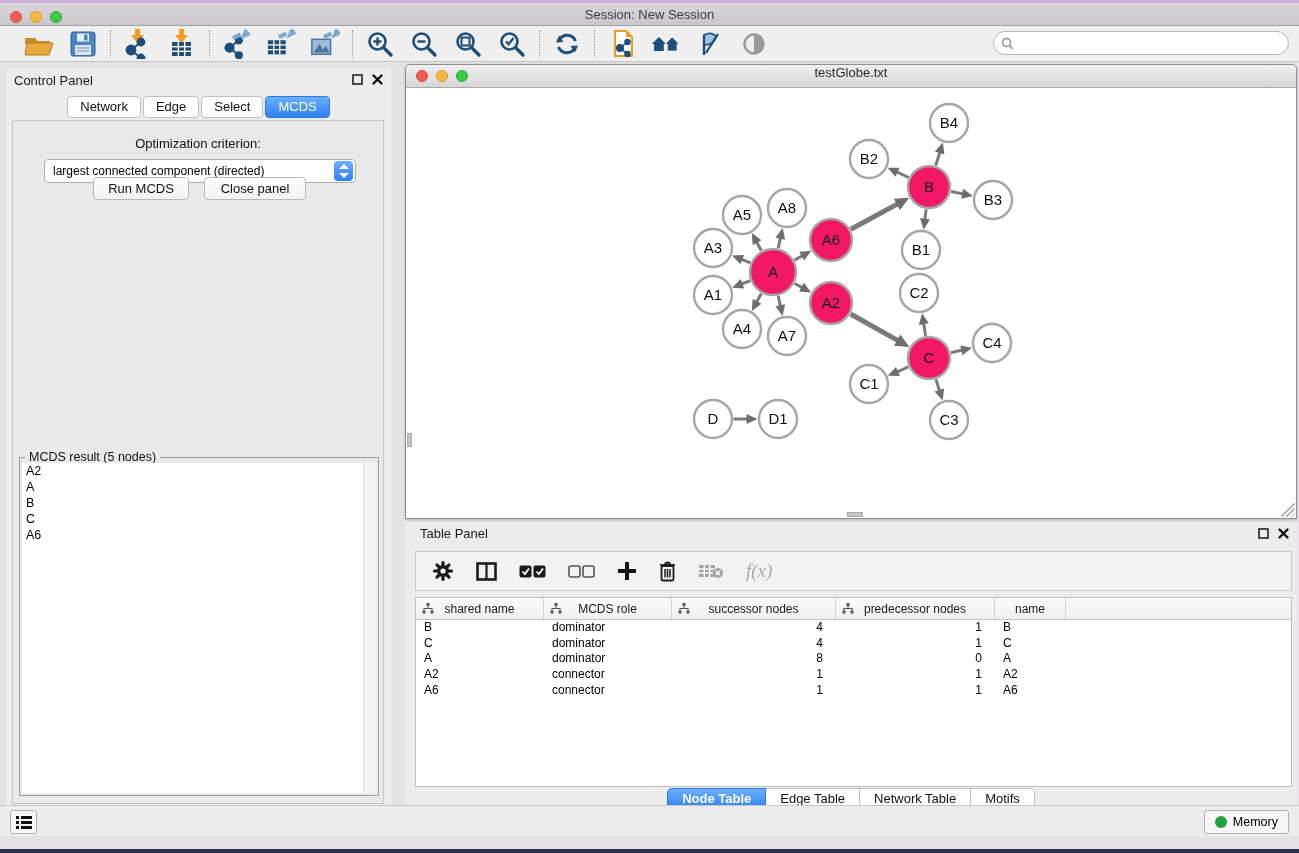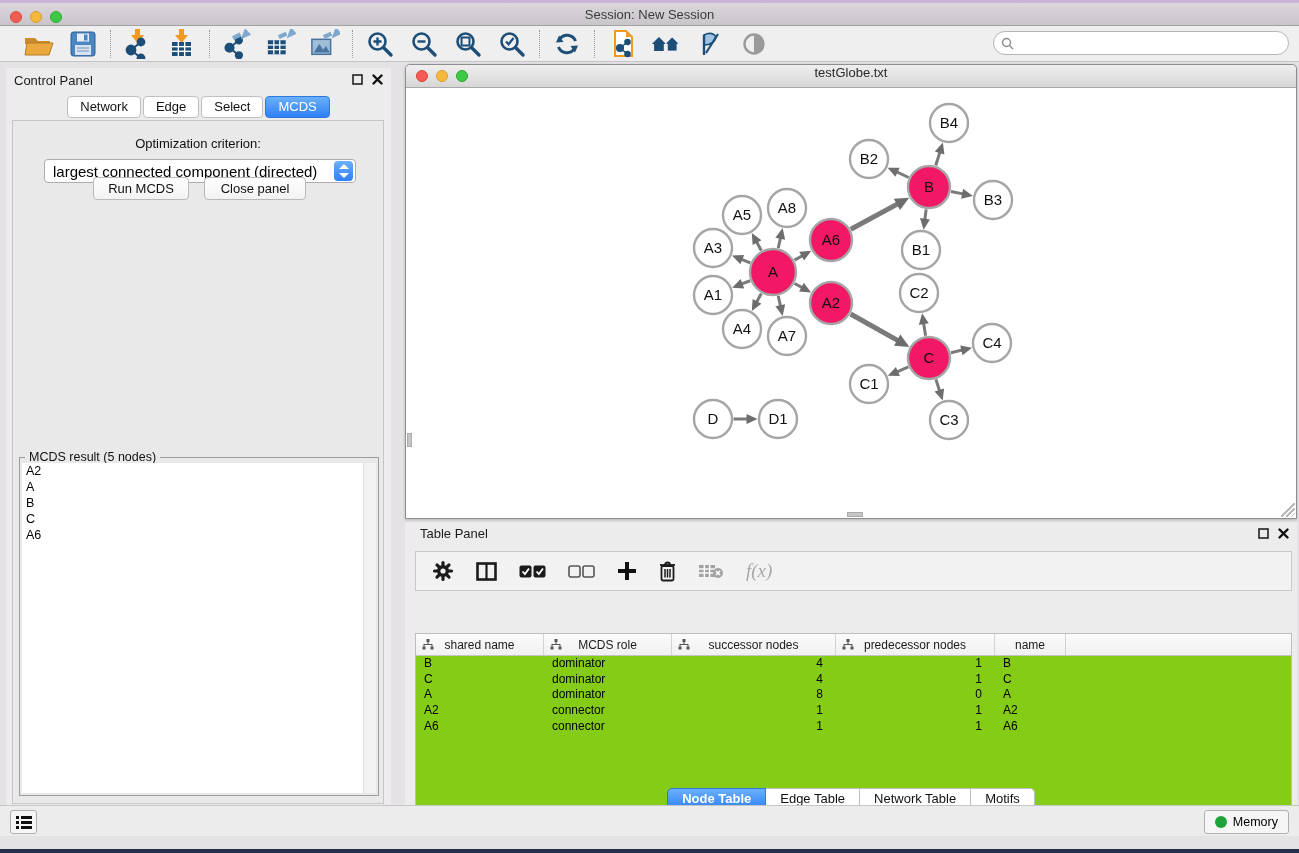--- a/index.html
+++ b/index.html
@@ -40,21 +40,21 @@
   #cp-title { position:absolute; left:8px; top:5px; }
   #cp-tabs { position:absolute; left:0; top:28px; width:100%; display:flex; justify-content:center; gap:2px; }
   .cp-tab { height:22px; padding:0 12px; font-size:13px; line-height:20px; background:#fff;
     border:1px solid #bfbfbf; border-radius:4px; color:#111; }
   .cp-tab.active { background:linear-gradient(#6cb0fb,#2e80f5); border-color:#2d77e0; color:#fff; }
   #cp-body { position:absolute; left:6px; top:52px; width:372px; height:684px;
     background:#e9e9e9; border:1px solid #c6c6c6; }
   #opt-label { position:absolute; top:15px; width:100%; text-align:center; font-size:13px; color:#111; }
   #criterion-select { position:absolute; left:31px; top:38px; width:312px; height:24px; background:#fff;
     border:1px solid #adadad; border-radius:4px; display:flex; align-items:center; }
-  #criterion-select .val { flex:1; font-size:15px; padding-left:8px; color:#000; white-space:nowrap; }
+  #criterion-select .val { flex:1; font-size:12px; padding-left:8px; color:#000; white-space:nowrap; }
   .stepper { width:19px; height:20px; margin-right:2px; border-radius:4px;
     background:linear-gradient(#6cb0fb,#2e80f5); position:relative; }
   .stepper i { position:absolute; left:4.5px; width:0; height:0; border-left:5px solid transparent; border-right:5px solid transparent; }
   .stepper i.up { top:3px; border-bottom:5px solid #fff; }
   .stepper i.dn { bottom:3px; border-top:5px solid #fff; }
   .cp-btn { position:absolute; top:56px; height:23px; background:linear-gradient(#ffffff,#f2f2f2);
     border:1px solid #b9b9b9; border-radius:4px; font-size:13px; color:#111;
     display:flex; align-items:center; justify-content:center; }
   #run-btn { left:80px; width:96px; }
   #closepanel-btn { left:191px; width:102px; }
@@ -82,22 +82,22 @@
     background:linear-gradient(135deg, transparent 42%, #b9b9b9 42%, #b9b9b9 56%, transparent 56%); }
   #net-grip:after { width:4px; height:4px; }
 
   
   #table-panel { left:405px; top:522px; width:892px; height:292px; background:#ececec; }
   #tp-title { position:absolute; left:15px; top:4px; }
   #tp-toolbar { position:absolute; left:10px; top:29px; width:877px; height:40px;
     background:#f2f2f2; border:1px solid #c9c9c9; display:flex; align-items:center; gap:22px; padding-left:16px; }
   .tp-icon { display:flex; align-items:center; justify-content:center; }
   #fx-label { font-family:"Liberation Serif", serif; font-style:italic; font-size:19px; color:#a9a9a9; }
-  #tp-table { position:absolute; left:10px; top:75px; width:877px; height:190px; background:#84cc16;
-    border:1px solid #bdbdbd; overflow:hidden;margin-top:36px; }
+  #tp-table { position:absolute; left:10px; top:75px; width:877px; height:190px; background:#ffffff;
+    border:1px solid #bdbdbd; overflow:hidden; }
   #tp-header { display:flex; height:22px; background:linear-gradient(#fbfbfb,#f0f0f0); border-bottom:1px solid #c3c3c3; }
   .th { position:relative; display:flex; align-items:center; justify-content:center;
     font-size:12px; color:#1a1a1a; border-right:1px solid #d2d2d2; }
   .th .hicon { position:absolute; left:6px; top:5px; }
   .tr { display:flex; height:15.7px; }
   .td { font-size:12px; color:#000; line-height:15.7px; white-space:nowrap; overflow:hidden; }
   .td.l { padding-left:8px; } .td.r { text-align:right; padding-right:13px; }
   #tp-tabs { position:absolute; left:0; top:266px; width:100%; display:flex; justify-content:center; }
   .seg { height:22px; padding:0 14px; font-size:13px; line-height:20px; background:#fff;
     border:1px solid #bfbfbf; border-left:none; color:#111; }

